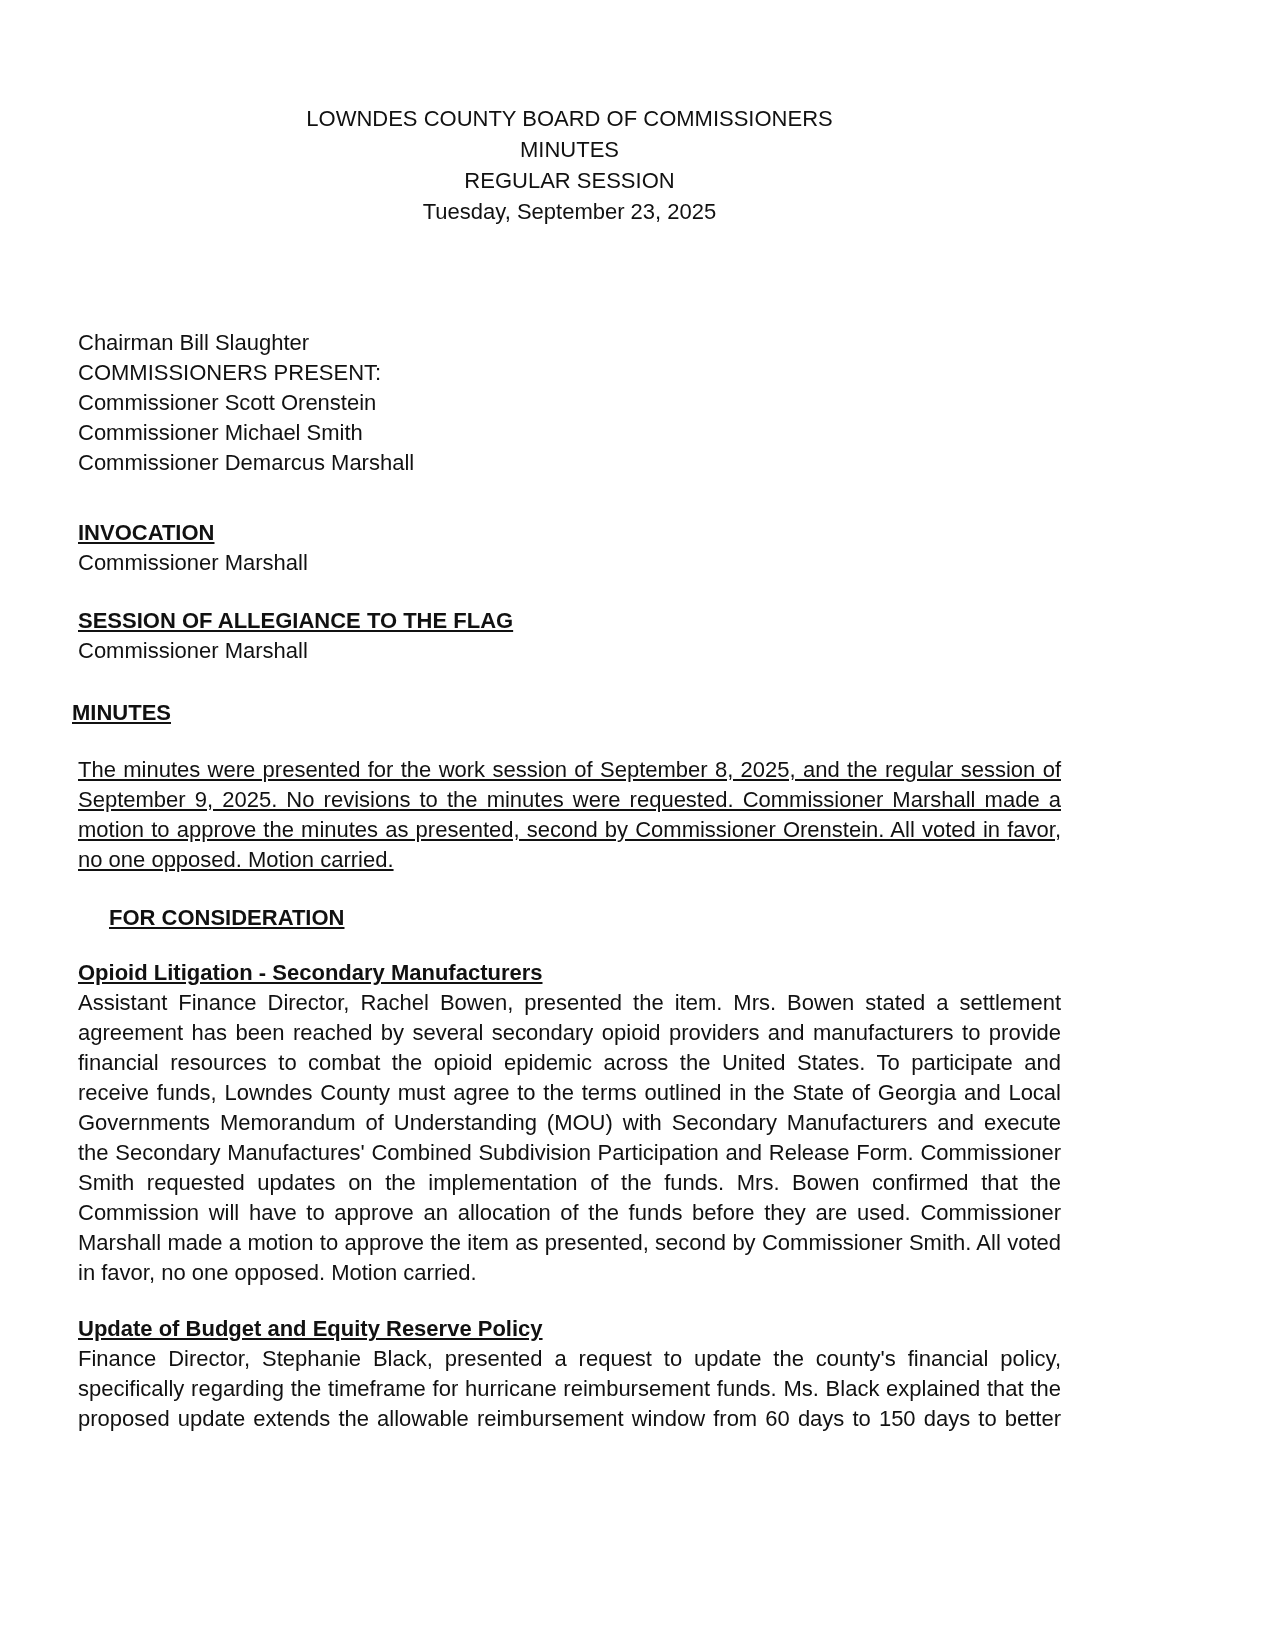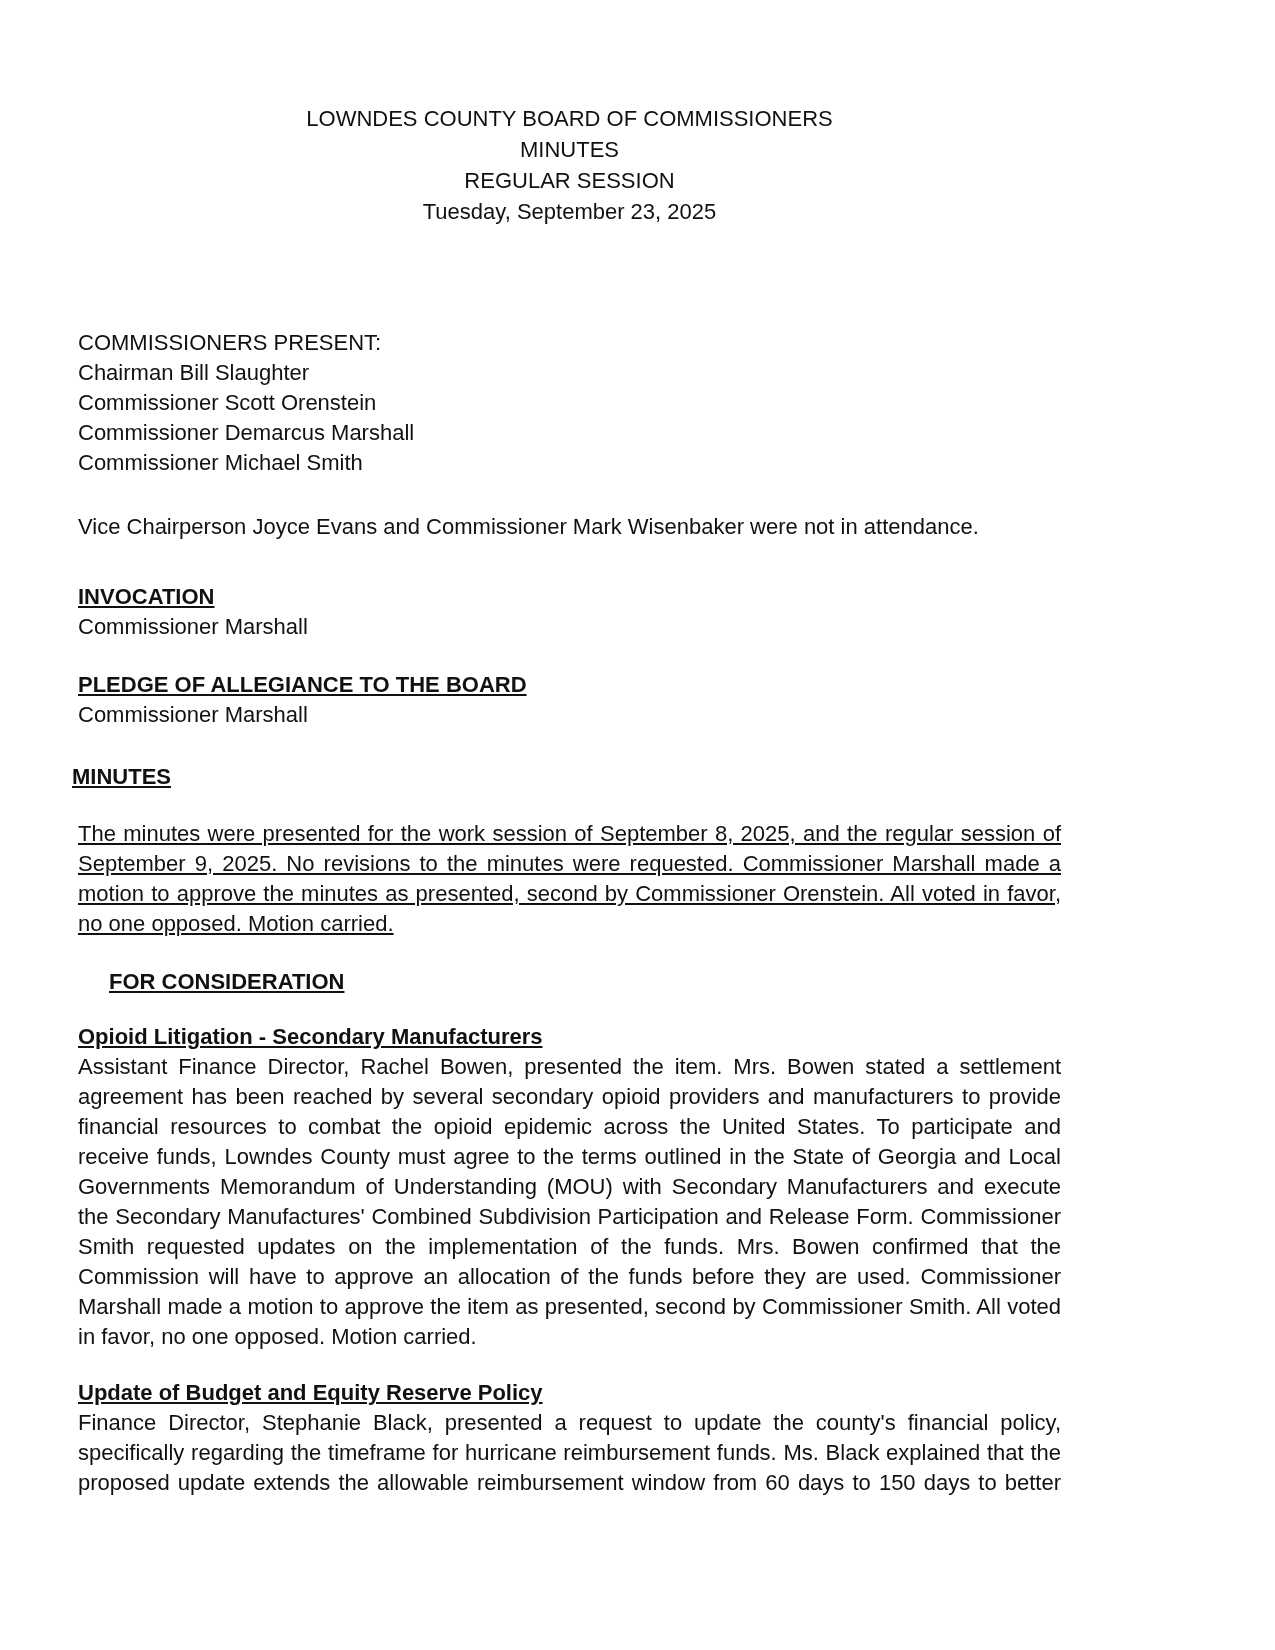--- a/index.html
+++ b/index.html
@@ -46,37 +46,36 @@
 <div class="page">
 
   <div class="title-block">
     <div>LOWNDES COUNTY BOARD OF COMMISSIONERS</div>
     <div>MINUTES</div>
     <div>REGULAR SESSION</div>
     <div>Tuesday, September 23, 2025</div>
   </div>
 
   <div>
+    <div>Chairman Bill Slaughter</div>
     <div>COMMISSIONERS PRESENT:</div>
-    <div>Chairman Bill Slaughter</div>
     <div>Commissioner Scott Orenstein</div>
+    <div>Commissioner Michael Smith</div>
     <div>Commissioner Demarcus Marshall</div>
-    <div>Commissioner Michael Smith</div>
   </div>
 
-  <p class="absent-note">Vice Chairperson Joyce Evans and Commissioner Mark Wisenbaker were not in attendance.</p>
 
 
   <div class="sec-invocation">
     <div class="h">INVOCATION</div>
     <div>Commissioner Marshall</div>
   </div>
 
   <div class="sec-pledge">
-    <div class="h">PLEDGE OF ALLEGIANCE TO THE BOARD</div>
+    <div class="h">SESSION OF ALLEGIANCE TO THE FLAG</div>
     <div>Commissioner Marshall</div>
   </div>
 
   <div class="h outdent minutes-h">MINUTES</div>
   <p class="just minutes-p">The minutes were presented for the work session of September 8, 2025, and the regular session of September 9, 2025. No revisions to the minutes were requested. Commissioner Marshall made a motion to approve the minutes as presented, second by Commissioner Orenstein. All voted in favor, no one opposed. Motion carried.</p>
 
   <div class="h outdent forcons-h">FOR CONSIDERATION</div>
 
   <div class="sec-opioid">
     <div class="h">Opioid Litigation - Secondary Manufacturers</div>

